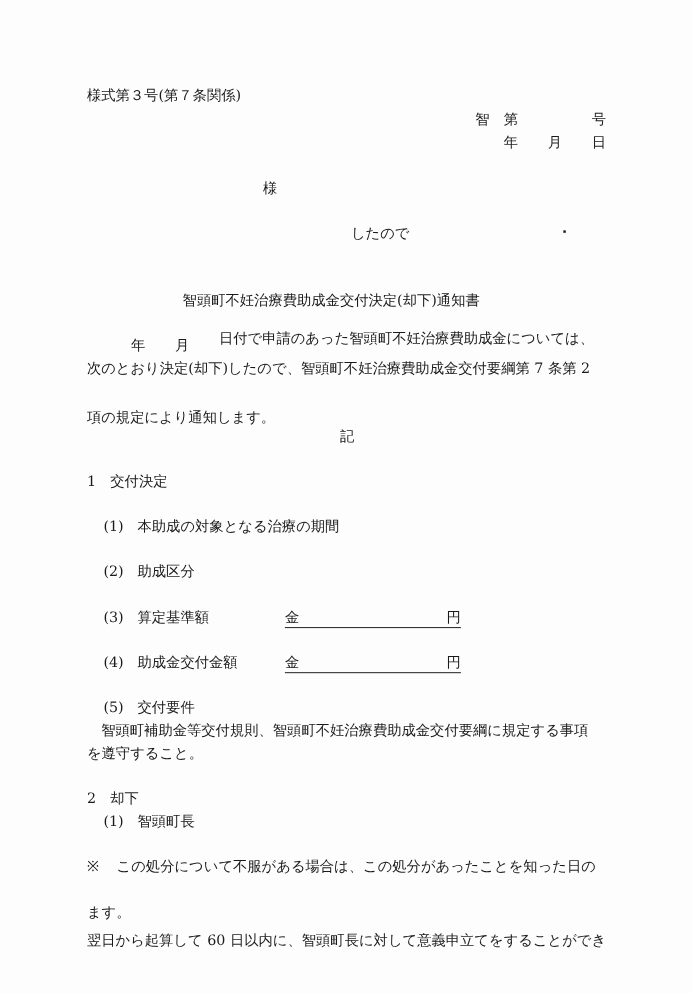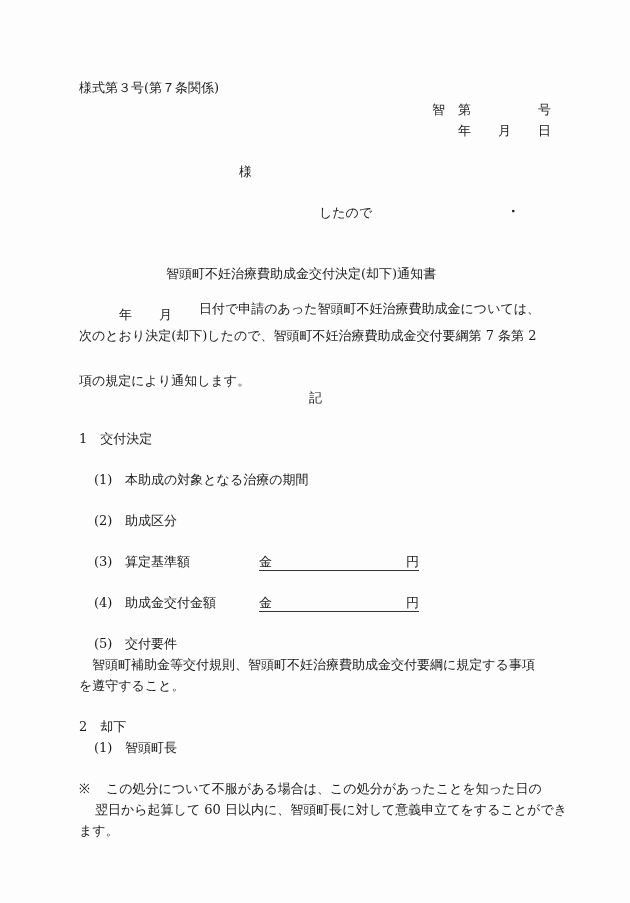--- a/index.html
+++ b/index.html
@@ -70,14 +70,14 @@
 <div class="abs" style="left:125px; top:636px;">交付要件</div>
 <div class="abs" style="left:92px; top:657px;">智頭町補助金等交付規則、智頭町不妊治療費助成金交付要綱に規定する事項</div>
 <div class="abs" style="left:79px; top:678px;">を遵守すること。</div>
 
 <div class="abs" style="left:79px; top:719px;">2　却下</div>
 <div class="abs" style="left:94px; top:740px;">(1)</div>
 <div class="abs" style="left:125px; top:740px;">智頭町長</div>
 
 <div class="abs" style="left:79px; top:781px;">※</div>
 <div class="abs" style="left:106px; top:781px;">この処分について不服がある場合は、この処分があったことを知った日の</div>
-<div class="abs" style="left:79px; top:802px;margin-left:16px;">翌日から起算して 60 日以内に、智頭町長に対して意義申立てをすることができ</div>
+<div class="abs" style="left:79px; top:848px;">翌日から起算して 60 日以内に、智頭町長に対して意義申立てをすることができ</div>
 <div class="abs" style="left:79px; top:823px;">ます。</div>
 
 </body></html>

